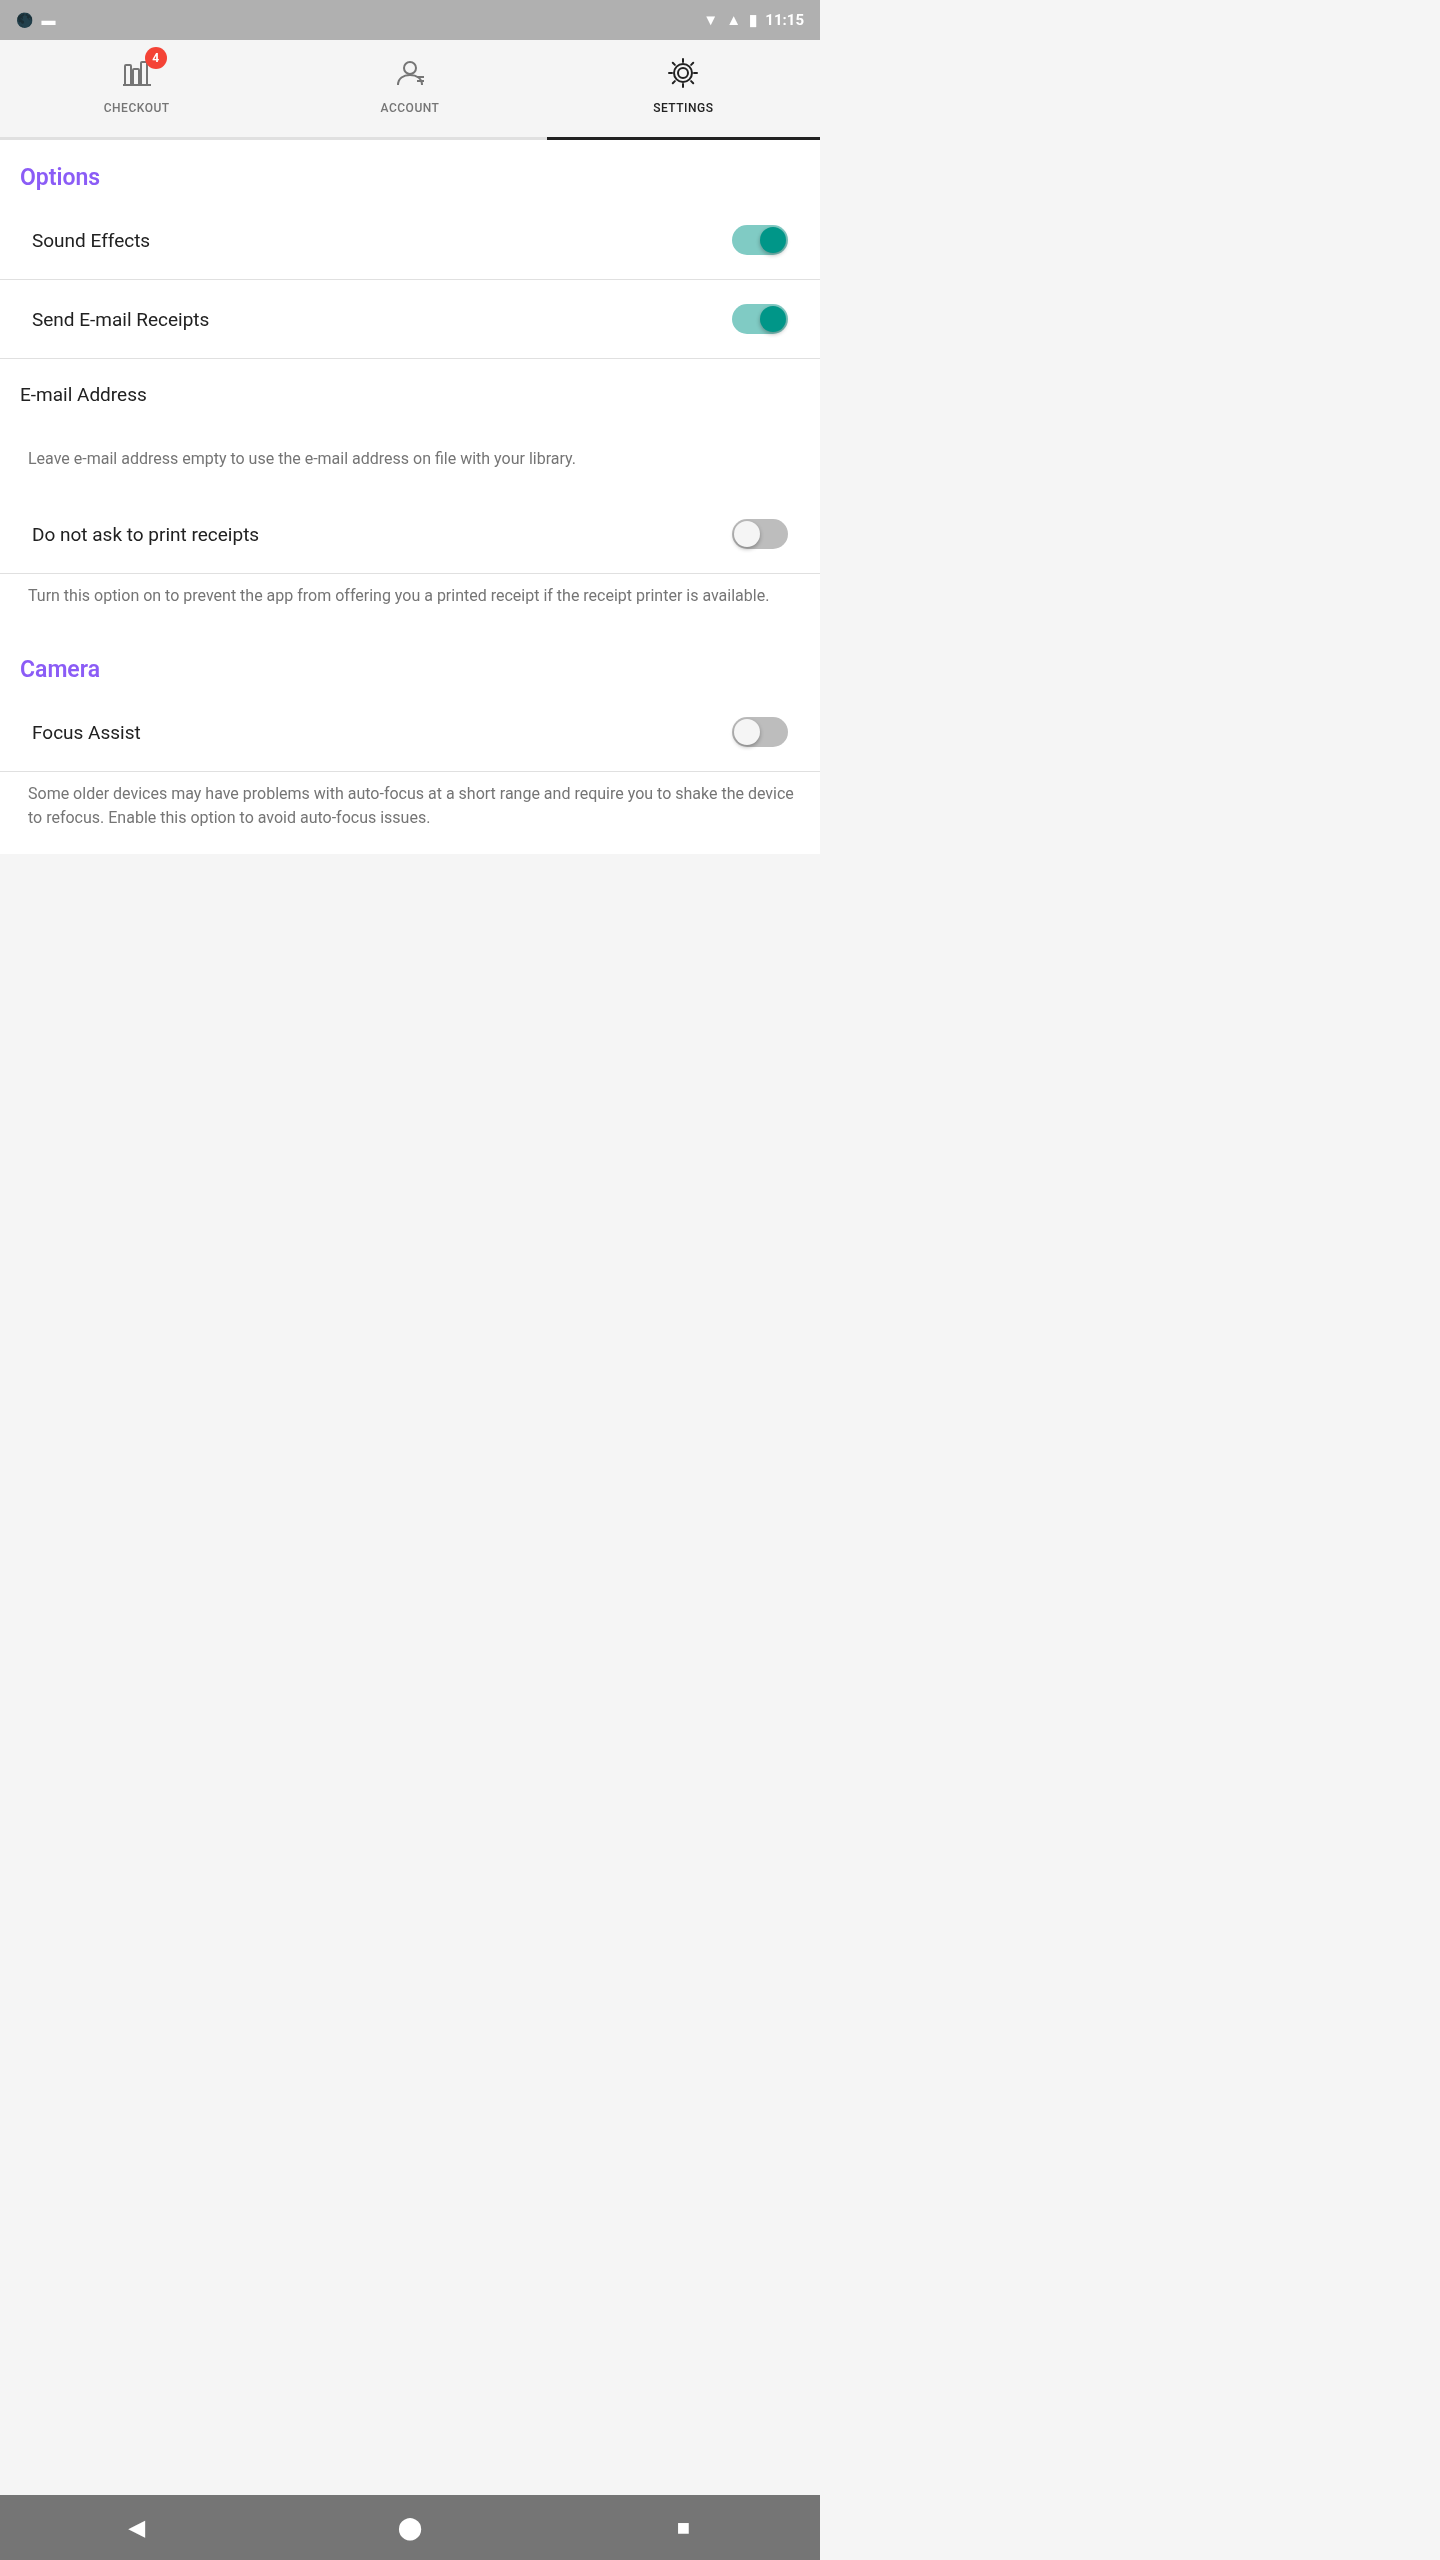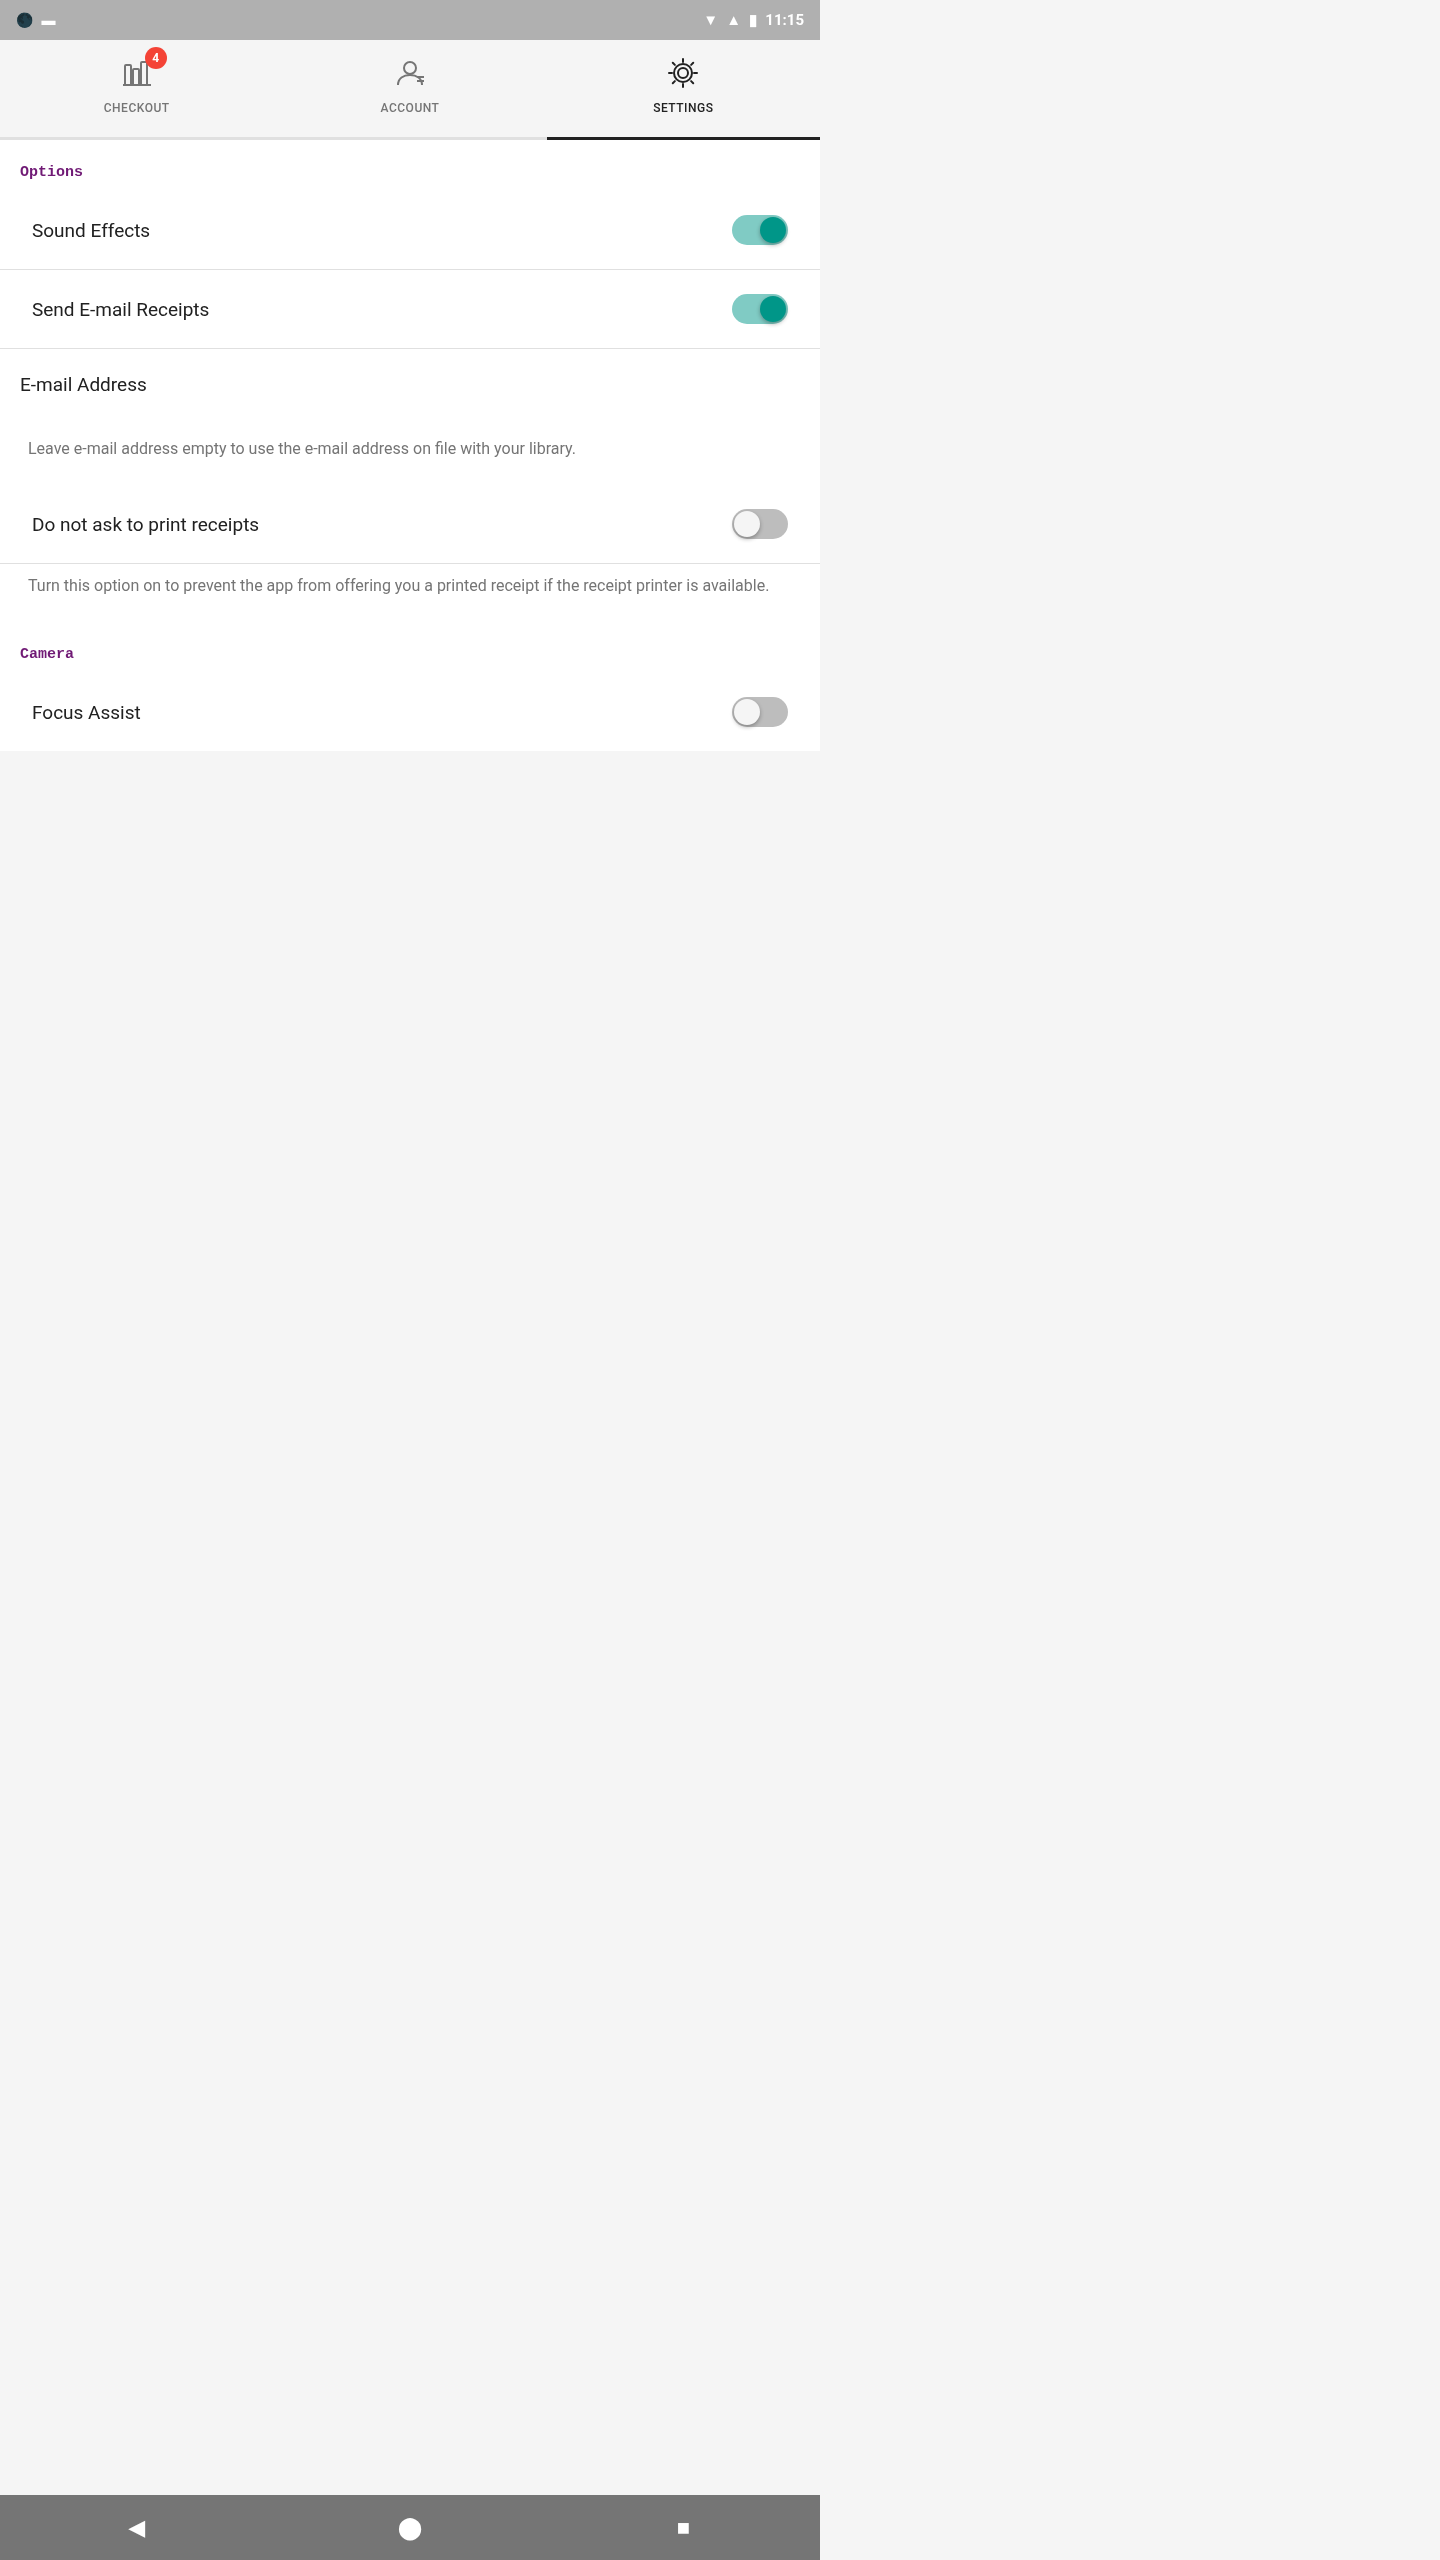--- a/index.html
+++ b/index.html
@@ -103,24 +103,23 @@
 
     
     .content {
       background: #ffffff;
       padding: 0;
     }
 
     
     .section-header {
       padding: 24px 20px 10px 20px;
-      font-size: 15px;
+      font-size: 23px;
       font-weight: 600;
-      color: #701a75;
-      font-family: Liberation Mono, monospace;
+      color: #8b5cf6;
     }
 
     
     .setting-row {
       display: flex;
       align-items: center;
       justify-content: space-between;
       padding: 24px 32px;
       border-bottom: 1px solid #e0e0e0;
     }
@@ -300,20 +299,21 @@
 
   <div>
     <div class="section-header">Camera</div>
 
     <div class="setting-row">
       <span class="setting-label">Focus Assist</span>
       <div class="toggle off">
         <div class="toggle-knob"></div>
       </div>
     </div>
+    <div class="setting-description">Some older devices may have problems with auto-focus at a short range and require you to shake the device to refocus. Enable this option to avoid auto-focus issues.</div>
   </div>
 
 </div>
 
 <div class="bottom-nav">
   <div class="nav-btn">◀</div>
   <div class="nav-btn">⬤</div>
   <div class="nav-btn">■</div>
 </div>
 

